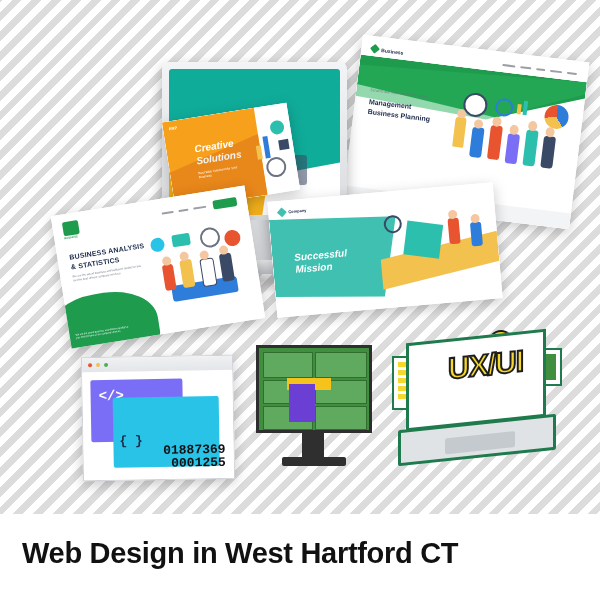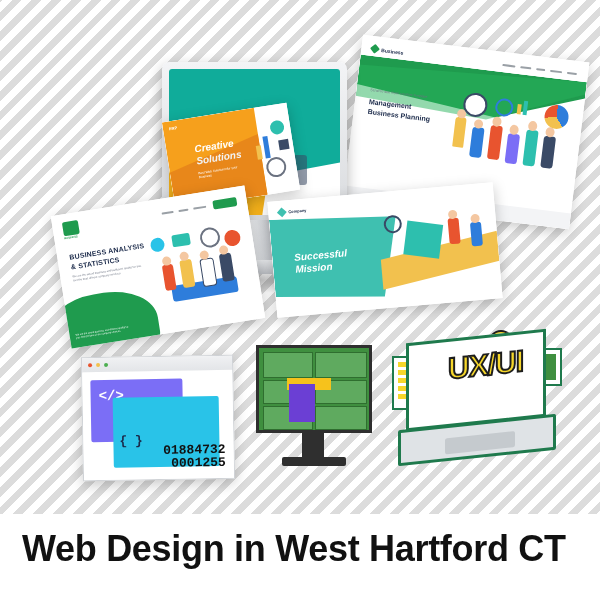--- a/index.html
+++ b/index.html
@@ -25,21 +25,21 @@
     );
   }
   
   #title-band {
     position:absolute; left:0; bottom:0; width:600px; height:86px;
     background:#ffffff;
   }
   #title {
     position:absolute;
     left:22px; bottom:30px;
-    font-size:36px;
+    font-size:29px;
     font-weight:bold;
     letter-spacing:-0.3px;
     color:#111111;
     white-space:nowrap;
   }
 
   
   .card { position:absolute; background:#fff; box-shadow:0 4px 14px rgba(0,0,0,.22); }
 
   
@@ -329,21 +329,21 @@
         <div class="win-dot" style="left:22px;background:#4caf50;"></div>
       </div>
       <div id="code-body">
         <div id="code-panel">
           <span class="code-glyph" style="left:8px;top:8px;font-size:14px;">&lt;/&gt;</span>
         </div>
         <div id="code-panel2">
           <span class="code-glyph" style="left:6px;top:36px;font-size:13px;color:#1b2a4a;">{ }</span>
         </div>
         <div class="binary">
-          <div>01884732</div>
+          <div>01887369</div>
           <div>0001255</div>
         </div>
       </div>
     </div>
 
     <div id="monitor2">
       <div id="m2-frame">
         <div class="m2-tile" style="left:4px;top:4px;width:48px;height:24px;"></div>
         <div class="m2-tile" style="left:56px;top:4px;width:50px;height:24px;"></div>
         <div class="m2-tile" style="left:4px;top:32px;width:48px;height:22px;"></div>

